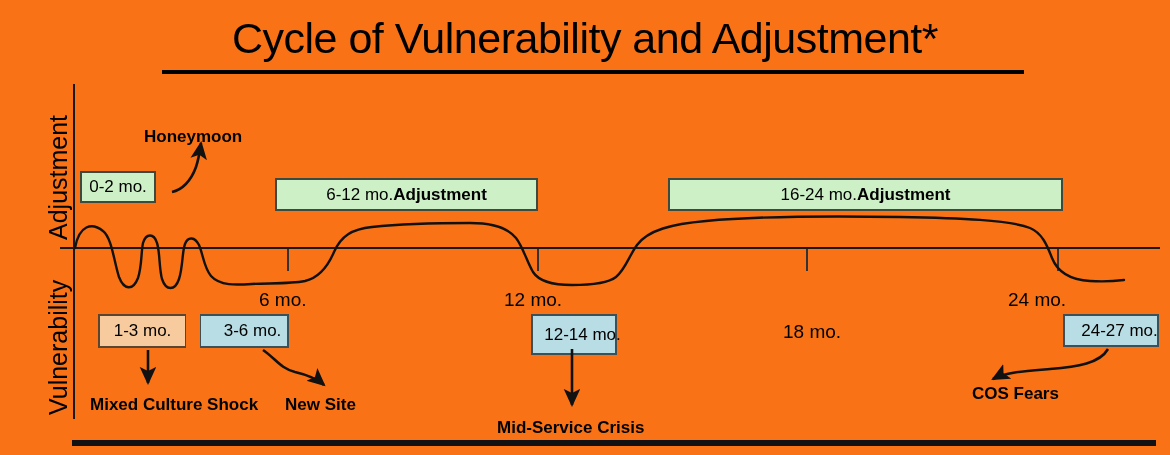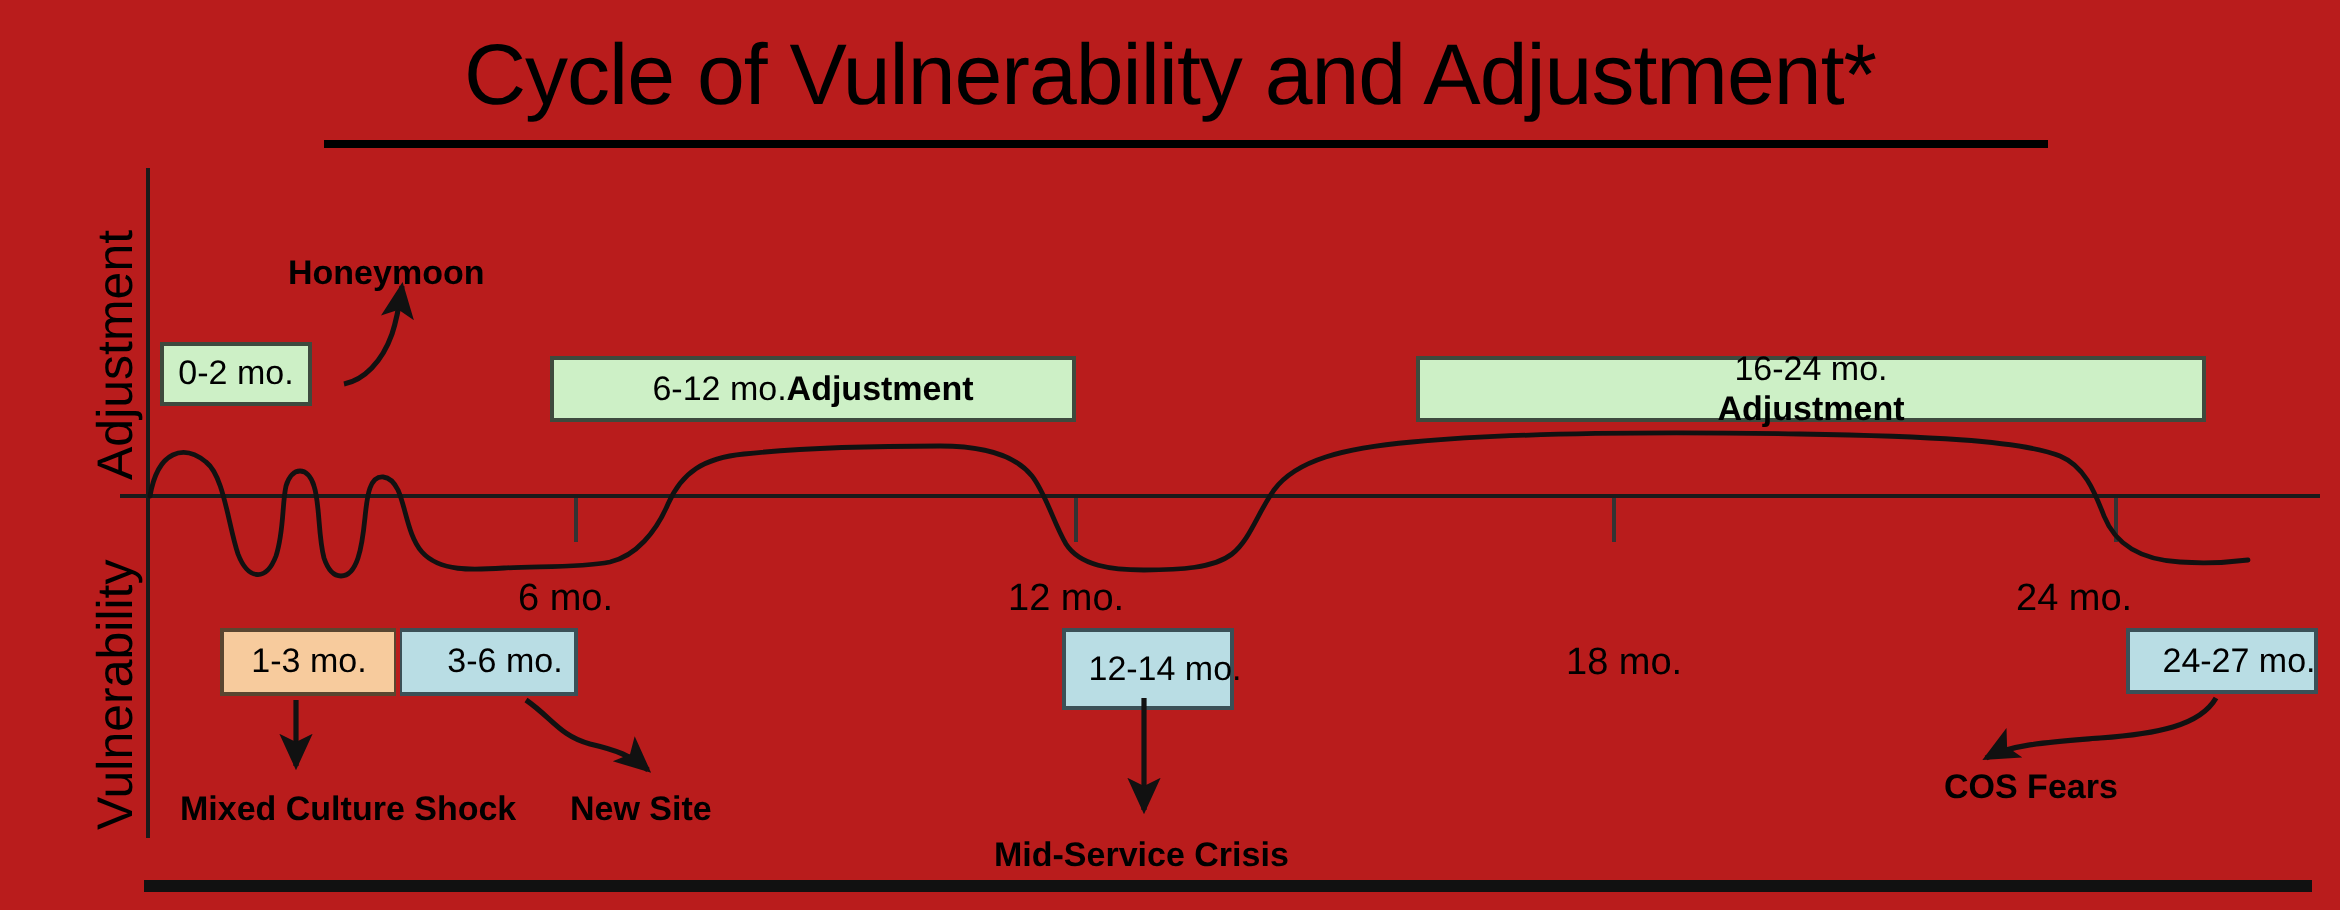--- a/index.html
+++ b/index.html
@@ -8,21 +8,21 @@
     background: #ffffff;
   }
   body {
     font-family: "Liberation Sans", sans-serif;
     color: #000000;
   }
   #stage {
     position: relative;
     width: 1170px;
     height: 455px;
-    background: #b91c1c;
+    background: #f97316;
     overflow: hidden;
   }
 
   
   .title {
     position: absolute;
     left: 0;
     top: 14px;
     width: 1170px;
     text-align: center;
@@ -104,22 +104,22 @@
     white-space: nowrap;
   }
   .box.green { background: #cdf0c6; border-color: #3e4a3e; }
   .box.blue  { background: #b9dde4; border-color: #3b5057; padding-left: 17px; }
   .box.orange{ background: #f7cb9d; border-color: #5a4630; }
   .box .bold { font-weight: 700; }
   .box .reg  { font-weight: 400; }
 
   .box-0-2    { left: 80px;  top: 171px; width: 76px;  height: 32px; text-align: right; }
   .box-6-12   { left: 275px; top: 178px; width: 263px; height: 33px; }
-  .box-16-24  { left: 708px; top: 178px; width: 395px; height: 33px; flex-direction: column; }
-  .box-1-3    { left: 110px; top: 314px; width: 88px;  height: 34px; border-right-width: 1px; }
+  .box-16-24  { left: 668px; top: 178px; width: 395px; height: 33px; }
+  .box-1-3    { left: 98px; top: 314px; width: 88px;  height: 34px; border-right-width: 1px; }
   .box-3-6    { left: 200px; top: 314px; width: 89px;  height: 34px; border-left-width: 1px; }
   .box-12-14  { left: 531px; top: 314px; width: 86px;  height: 41px; }
   .box-24-27  { left: 1063px;top: 314px; width: 96px;  height: 33px; }
 
   
   .txt {
     position: absolute;
     white-space: nowrap;
     font-size: 17px;
   }

